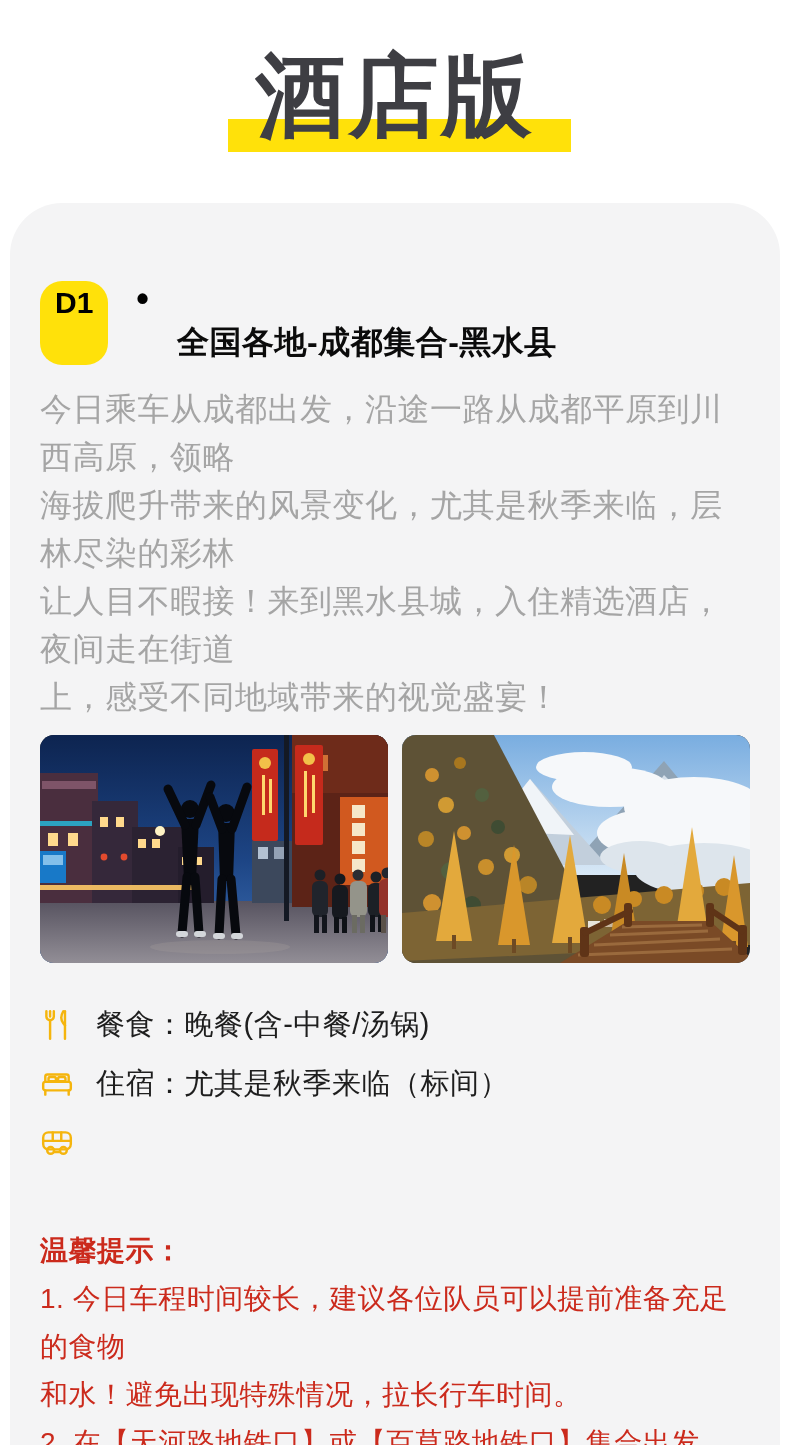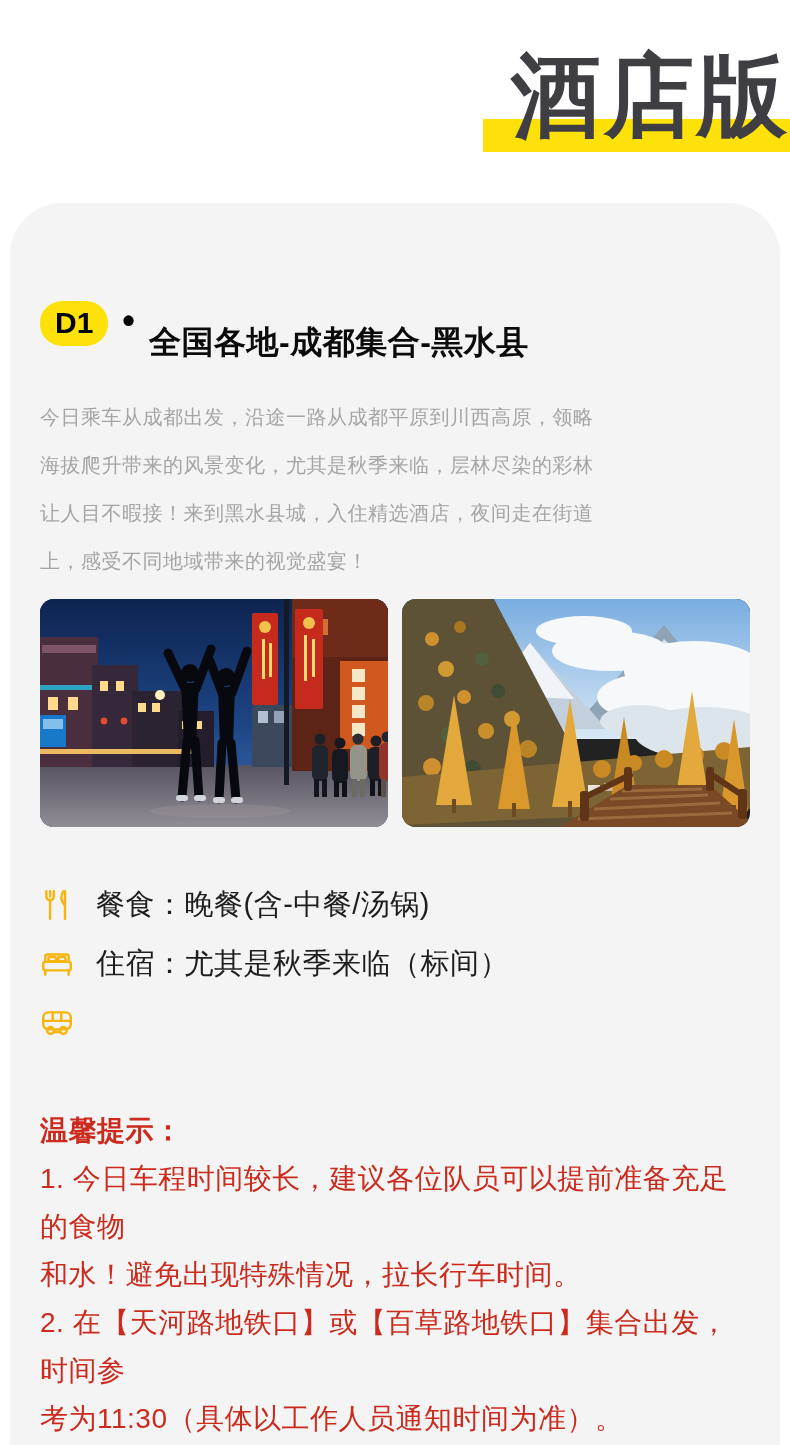--- a/index.html
+++ b/index.html
@@ -2,21 +2,21 @@
 <html><head>
 <meta charset="utf-8">
 <style>
   html,body{margin:0;padding:0;}
   body{
     width:790px;height:1445px;overflow:hidden;background:#ffffff;
     font-family:"Liberation Sans","DejaVu Sans",sans-serif;
     -webkit-font-smoothing:antialiased;
   }
   
-  .title-wrap{ text-align:right; padding-top:46px; }
+  .title-wrap{ text-align:center; padding-top:46px; }
   .title-inner{ display:inline-block; position:relative; }
   .title-text{
     position:relative; z-index:1;
     font-size:90px; line-height:100px; font-weight:800;
     color:#3e3e43; letter-spacing:3px; white-space:nowrap;
   }
   .title-bar{
     position:absolute; z-index:0;
     left:-28px; right:-36px; bottom:-6px; height:33px;
     background:#FFE10A;
@@ -24,43 +24,43 @@
   
   .card{
     margin:57px 10px 0 10px;
     background:#f4f4f5;
     border-radius:52px;
     padding:78px 30px 30px 30px;
     min-height:1230px;
     box-sizing:border-box;
   }
   
-  .day-heading{ display:flex; align-items:center; gap:14px; }
+  .day-heading{ display:flex; gap:28px; }
   .d1-badge{
     background:#FFE10A; color:#000;
     font-size:30px; font-weight:800; line-height:1;
     padding:7px 15px 8px 15px; border-radius:22px;
   }
   .dot{ font-size:36px; font-weight:700; color:#000; line-height:1; padding-bottom:4px;}
   .route-title{ font-size:32px; font-weight:700; color:#0b0b0b; letter-spacing:0.5px;margin-top:40px; }
   
   .desc{
-    margin-top:28px;
-    font-size:20px; line-height:48px; color:#a5a5a5;
+    margin-top:20px;
+    font-size:32px; line-height:48px; color:#a5a5a5;
     white-space:pre-line; letter-spacing:0.5px;font-family:Liberation Serif, serif;
   }
   
   .photos{ margin-top:14px; display:flex; gap:14px; }
   .photo{
     width:348px; height:228px; flex:0 0 348px;
     border-radius:14px; overflow:hidden; position:relative; background:#222;
   }
   .photo svg{ display:block; width:100%; height:100%; }
   
-  .info-list{ margin-top:60px; }
+  .info-list{ margin-top:44px; }
   .info-row{ display:flex; align-items:center; height:36px; margin-bottom:23px; }
   .info-icon{ width:34px; height:34px; margin-right:22px; display:flex; align-items:center; justify-content:center; }
   .info-icon svg{ width:34px; height:34px; }
   .info-text{ font-size:29px; color:#1e1e1e; letter-spacing:0.5px; }
   
   .tips{ margin-top:66px; color:#cb2a1c; font-size:28px; line-height:48px; letter-spacing:0.5px;}
   .tips-title{ white-space:pre-line;font-weight:bold; }
   .tips-body{ white-space:pre-line; }
 </style>
 </head>

